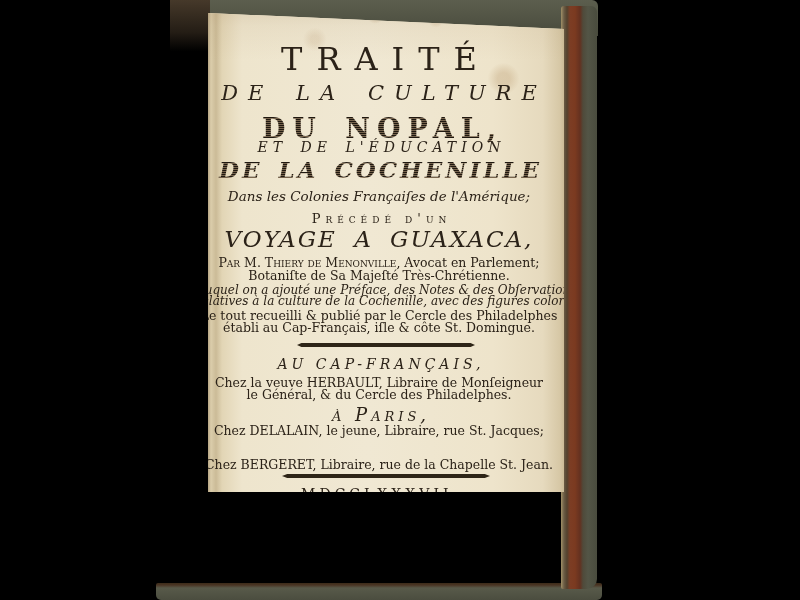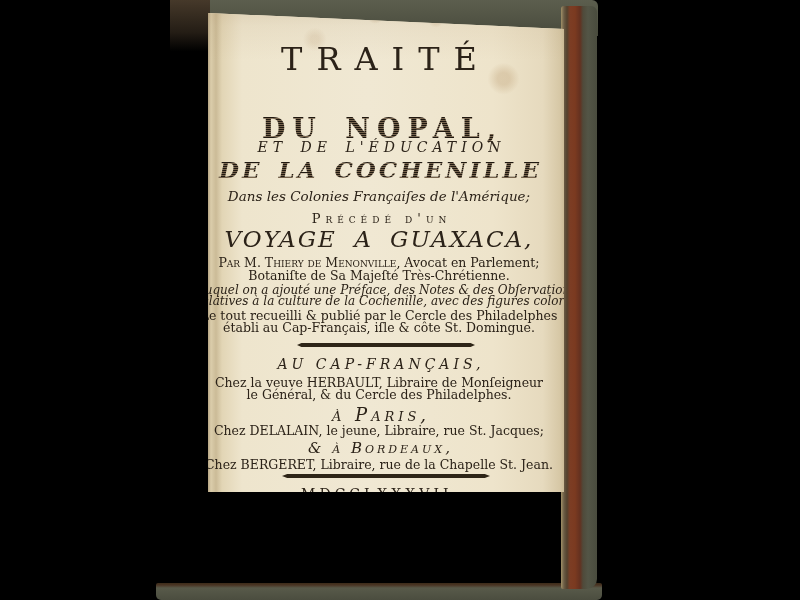--- a/index.html
+++ b/index.html
@@ -130,20 +130,21 @@
 <div class="stage">
   <div class="cover-top"></div>
   <div class="spine-left"></div>
   <div class="cover-bottom"></div>
   <div class="fore-edge"></div>
 
   <div class="page">
     <div class="pen-mark">/</div>
 
     <div class="line l-title">TRAITÉ</div>
+    <div class="line l-culture">DE LA CULTURE</div>
     <div class="line l-nopal hatched">DU NOPAL,</div>
     <div class="line l-cochenille hatched">DE LA COCHENILLE</div>
     <div class="line l-education">ET DE L'ÉDUCATION</div>
     <div class="line l-colonies">Dans les Colonies Françaiſes de l'Amérique;</div>
     <div class="line l-precede">Précédé d'un</div>
     <div class="line l-voyage">VOYAGE A GUAXACA,</div>
 
     <div class="line l-author2">Botaniſte de Sa Majeſté Très-Chrétienne.</div>
     <div class="line l-author"><span class="sc">Par M. Thiery de Menonville,</span><span> Avocat en Parlement;</span></div>
 
@@ -152,20 +153,19 @@
     <div class="line l-pub1">Le tout recueilli &amp; publié par le Cercle des Philadelphes</div>
     <div class="line l-pub2">établi au Cap-Français, iſle &amp; côte St. Domingue.</div>
 
     <div class="rule rule-1"></div>
 
     <div class="line l-city1">AU CAP-FRANÇAIS,</div>
     <div class="line l-herb1">Chez la veuve HERBAULT, Libraire de Monſeigneur</div>
     <div class="line l-herb2">le Général, &amp; du Cercle des Philadelphes.</div>
     <div class="line l-city2">à Paris,</div>
     <div class="line l-delalain">Chez DELALAIN, le jeune, Libraire, rue St. Jacques;</div>
-    <div class="line l-city3">&amp; à Bordeaux,</div>
     <div class="line l-bergeret">Chez BERGERET, Libraire, rue de la Chapelle St. Jean.</div>
 
     <div class="rule rule-2"></div>
 
     <div class="line l-year">MDCCLXXXVII.</div>
   </div>
 </div>
 
 </body></html>

